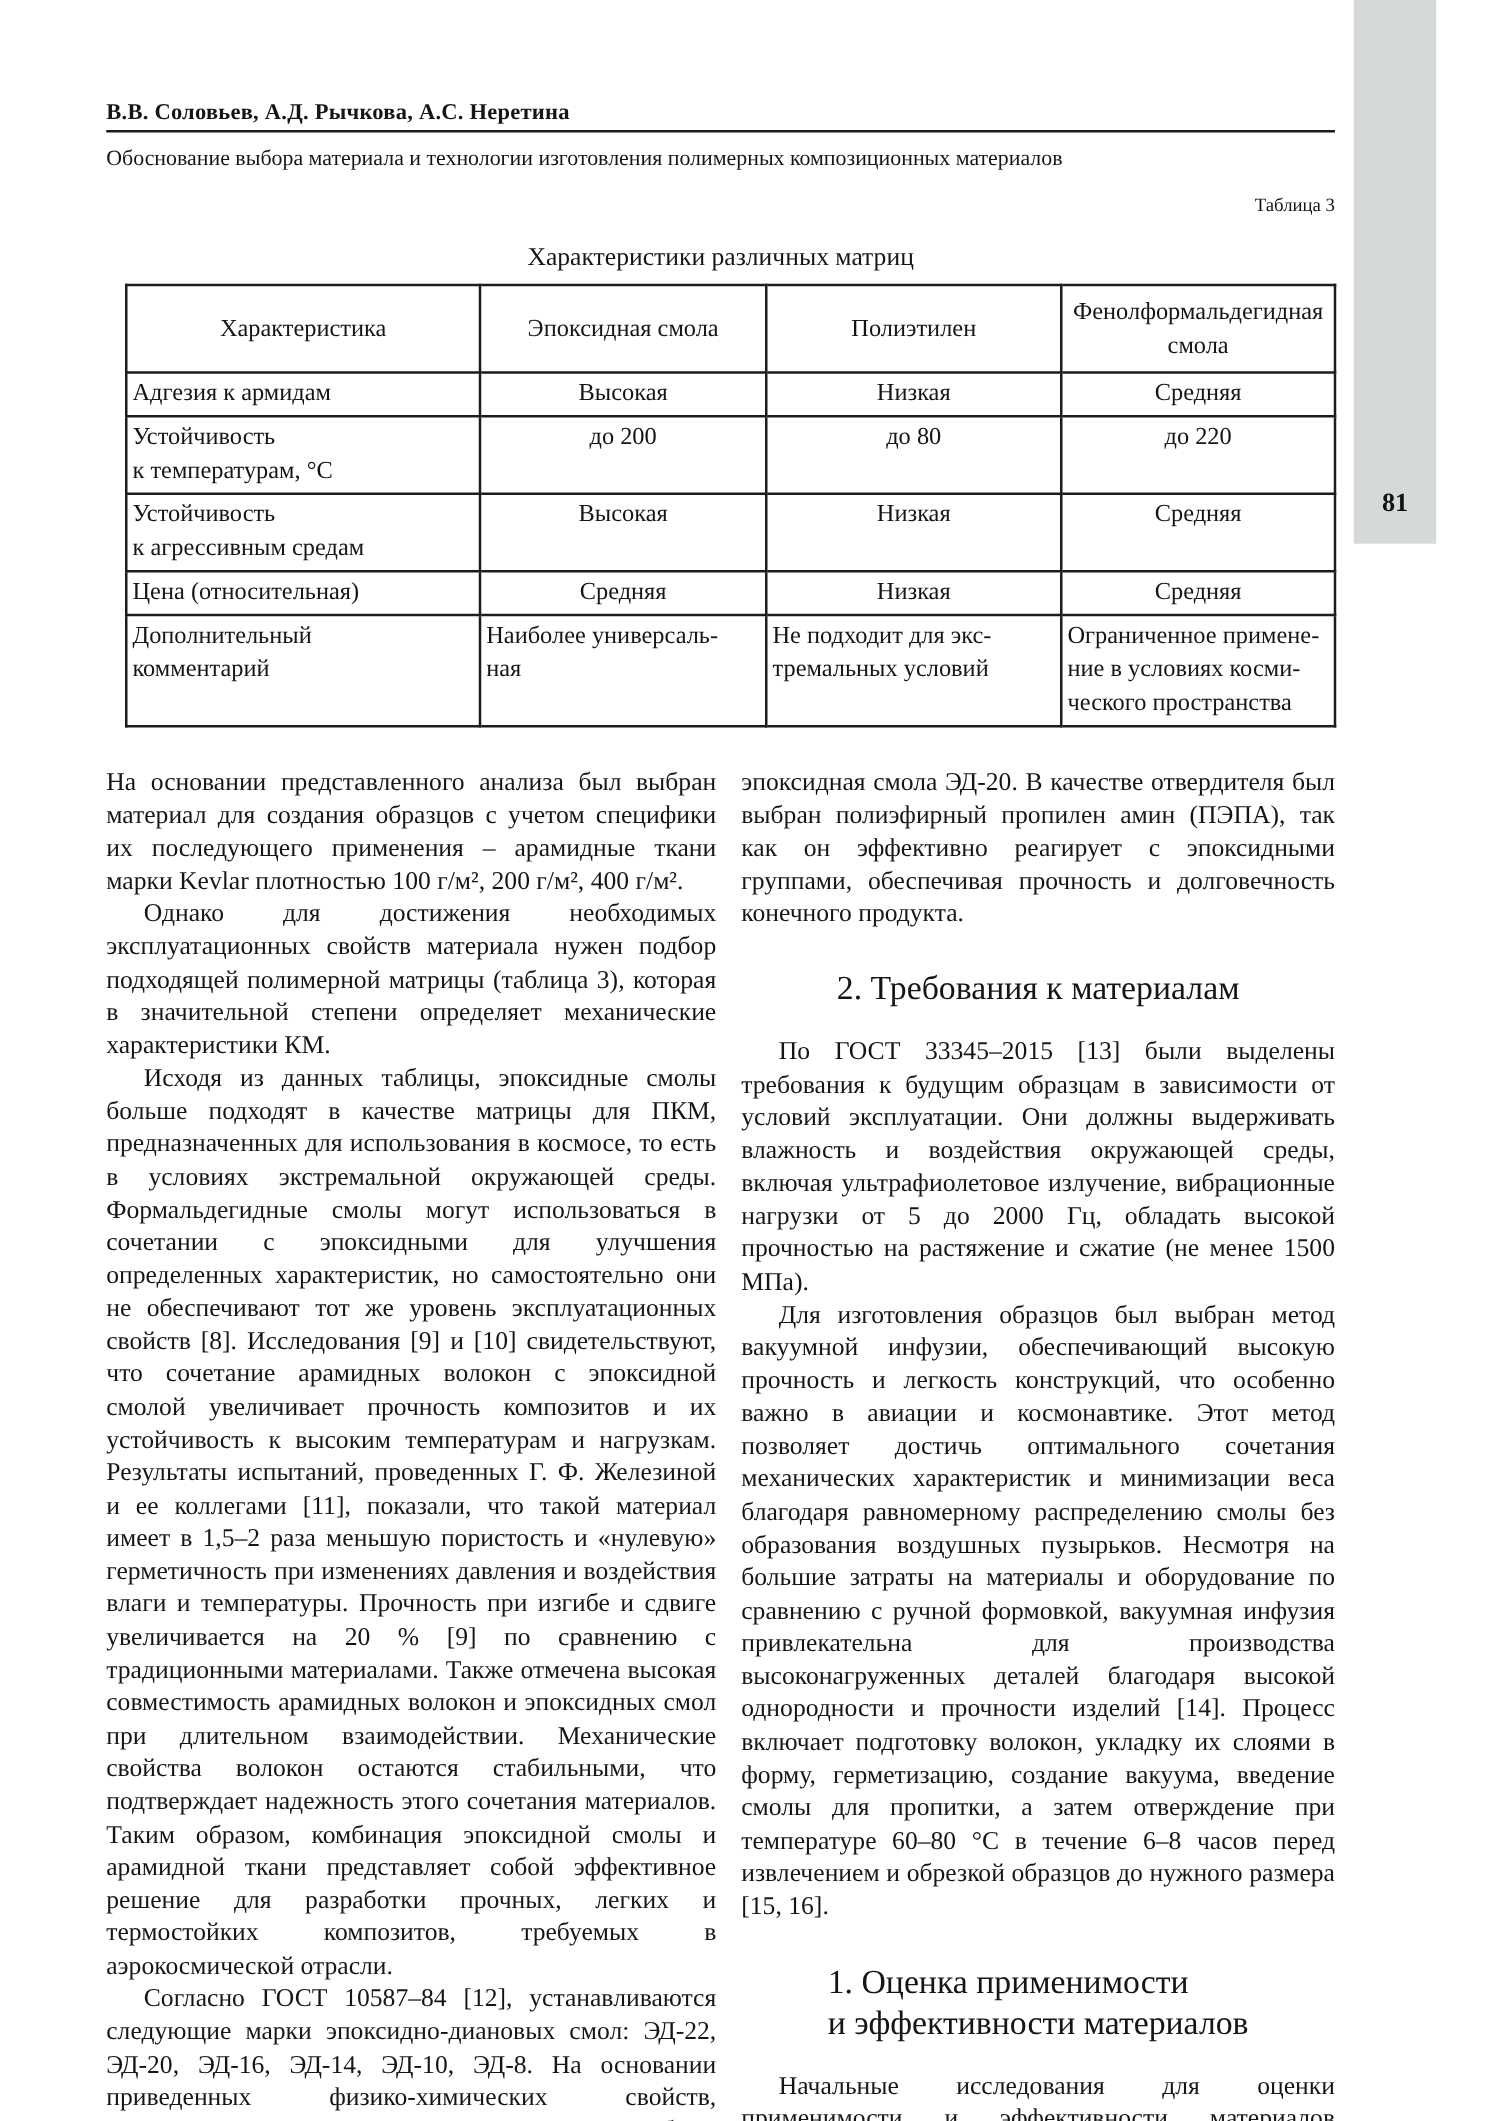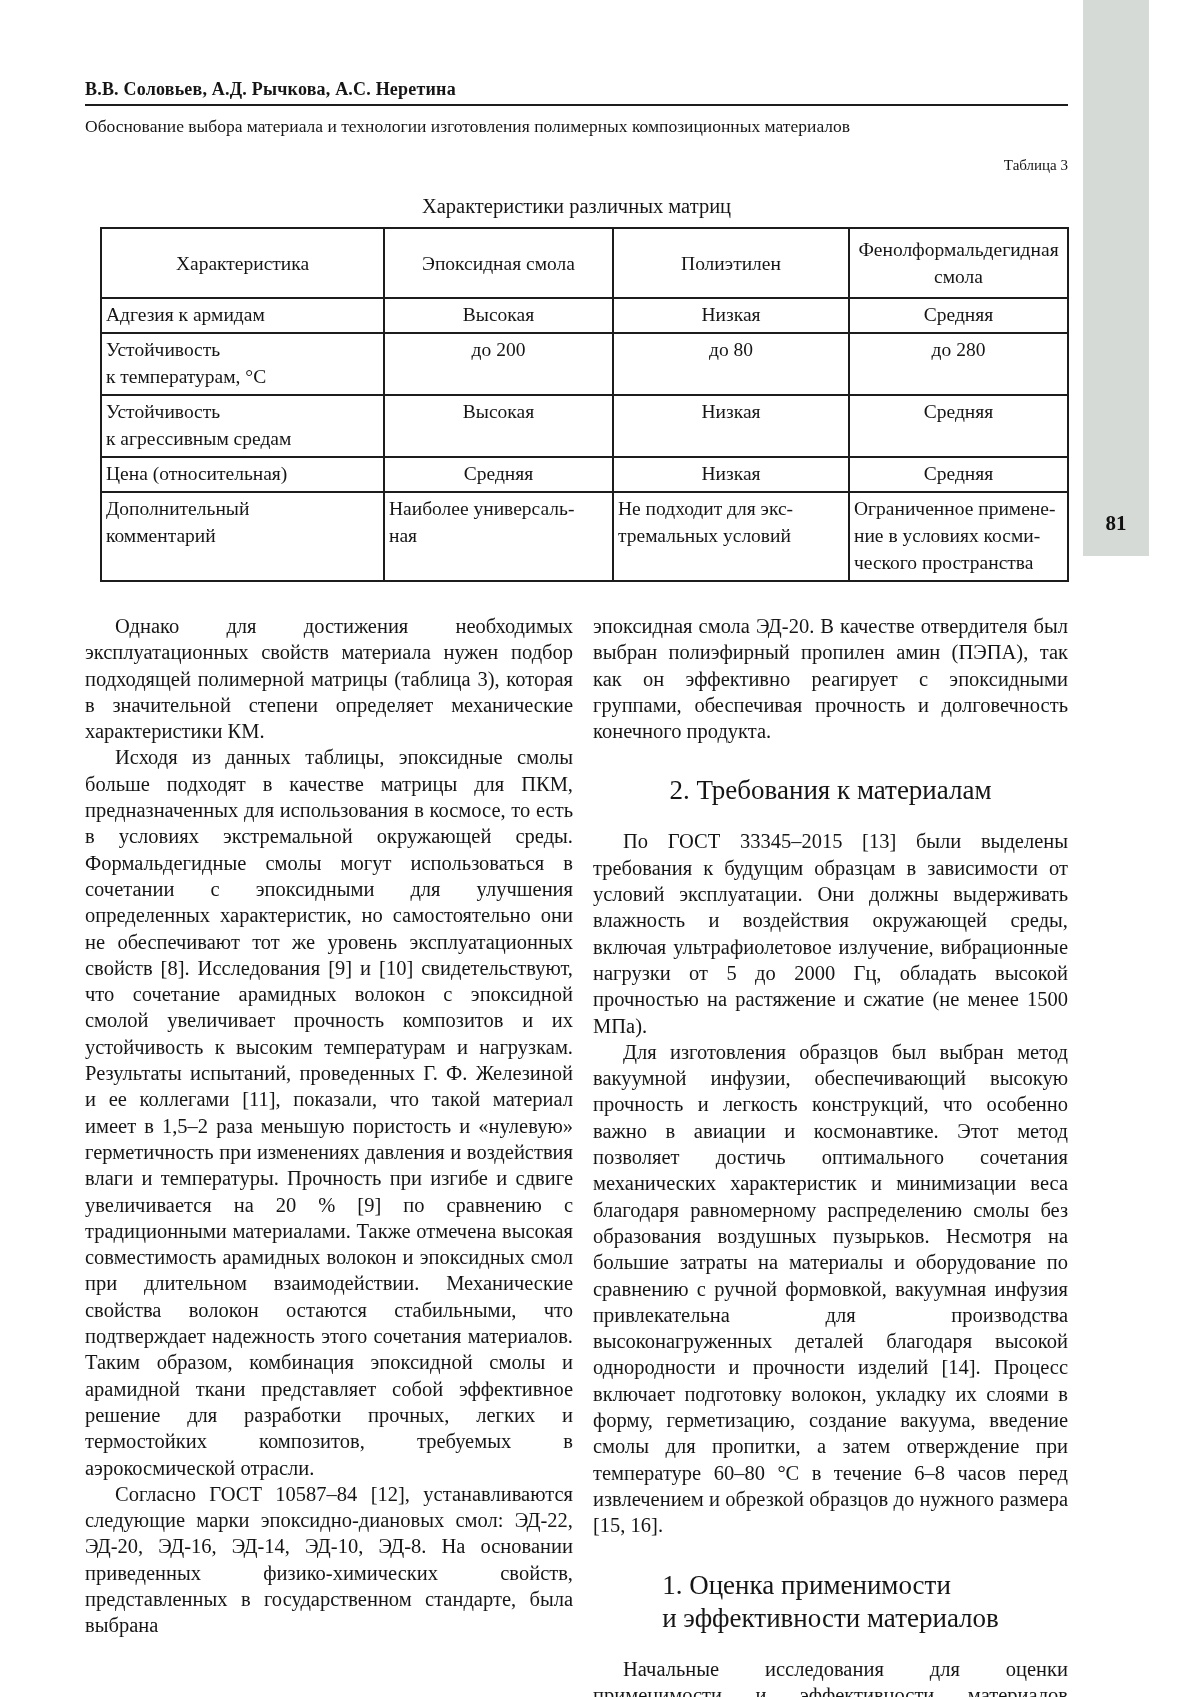--- a/index.html
+++ b/index.html
@@ -3,21 +3,21 @@
 <meta charset="utf-8">
 <style>
   html,body { margin:0; padding:0; background:#ffffff; }
   .page {
     position:relative; width:1200px; height:1697px; background:#ffffff;
     font-family:"Liberation Serif","DejaVu Serif",serif; color:#151515;
     overflow:hidden;
   }
   
   .side-strip {
-    position:absolute; left:1083px; top:0; width:66px; height:556px;
+    position:absolute; left:1083px; top:0; width:66px; height:435px;
     background:#d6dad7;
   }
   .page-num {
     position:absolute; left:0; right:0; bottom:20px; text-align:center;
     font-size:21px; font-weight:bold; color:#121212;
   }
   .content { position:absolute; left:85px; top:78px; width:983px; }
 
   .authors {
     font-size:18px; font-weight:bold; letter-spacing:.2px;
@@ -96,21 +96,21 @@
           <td class="rowhead">Адгезия к армидам</td>
           <td>Высокая</td>
           <td>Низкая</td>
           <td>Средняя</td>
         </tr>
         <tr>
           <td class="rowhead">Устойчивость
 к температурам, °С</td>
           <td>до 200</td>
           <td>до 80</td>
-          <td>до 280</td>
+          <td>до 220</td>
         </tr>
         <tr>
           <td class="rowhead">Устойчивость
 к агрессивным средам</td>
           <td>Высокая</td>
           <td>Низкая</td>
           <td>Средняя</td>
         </tr>
         <tr>
           <td class="rowhead">Цена (относительная)</td>
@@ -128,20 +128,21 @@
           <td>Ограниченное примене-
 ние в условиях косми-
 ческого пространства</td>
         </tr>
       </tbody>
     </table>
 
     <div class="body-cols">
 
       <div class="col-left">
+        <p>На основании представленного анализа был выбран материал для создания образцов с учетом специфики их последующего применения – арамидные ткани марки Kevlar плотностью 100 г/м², 200 г/м², 400 г/м².</p>
         <p class="indent">Однако для достижения необходимых эксплуатационных свойств материала нужен подбор подходящей полимерной матрицы (таблица 3), которая в значительной степени определяет механические характеристики КМ.</p>
         <p class="indent">Исходя из данных таблицы, эпоксидные смолы больше подходят в качестве матрицы для ПКМ, предназначенных для использования в космосе, то есть в условиях экстремальной окружающей среды. Формальдегидные смолы могут использоваться в сочетании с эпоксидными для улучшения определенных характеристик, но самостоятельно они не обеспечивают тот же уровень эксплуатационных свойств [8]. Исследования [9] и [10] свидетельствуют, что сочетание арамидных волокон с эпоксидной смолой увеличивает прочность композитов и их устойчивость к высоким температурам и нагрузкам. Результаты испытаний, проведенных Г. Ф. Железиной и ее коллегами [11], показали, что такой материал имеет в 1,5–2 раза меньшую пористость и «нулевую» герметичность при изменениях давления и воздействия влаги и температуры. Прочность при изгибе и сдвиге увеличивается на 20 % [9] по сравнению с традиционными материалами. Также отмечена высокая совместимость арамидных волокон и эпоксидных смол при длительном взаимодействии. Механические свойства волокон остаются стабильными, что подтверждает надежность этого сочетания материалов. Таким образом, комбинация эпоксидной смолы и арамидной ткани представляет собой эффективное решение для разработки прочных, легких и термостойких композитов, требуемых в аэрокосмической отрасли.</p>
         <p class="indent">Согласно ГОСТ 10587–84 [12], устанавливаются следующие марки эпоксидно-диановых смол: ЭД-22, ЭД-20, ЭД-16, ЭД-14, ЭД-10, ЭД-8. На основании приведенных физико-химических свойств, представленных в государственном стандарте, была выбрана</p>
       </div>
 
       <div class="col-right">
         <p>эпоксидная смола ЭД-20. В качестве отвердителя был выбран полиэфирный пропилен амин (ПЭПА), так как он эффективно реагирует с эпоксидными группами, обеспечивая прочность и долговечность конечного продукта.</p>
         <div class="h-section">
           <span class="inner">2. Требования к материалам</span>
         </div>

